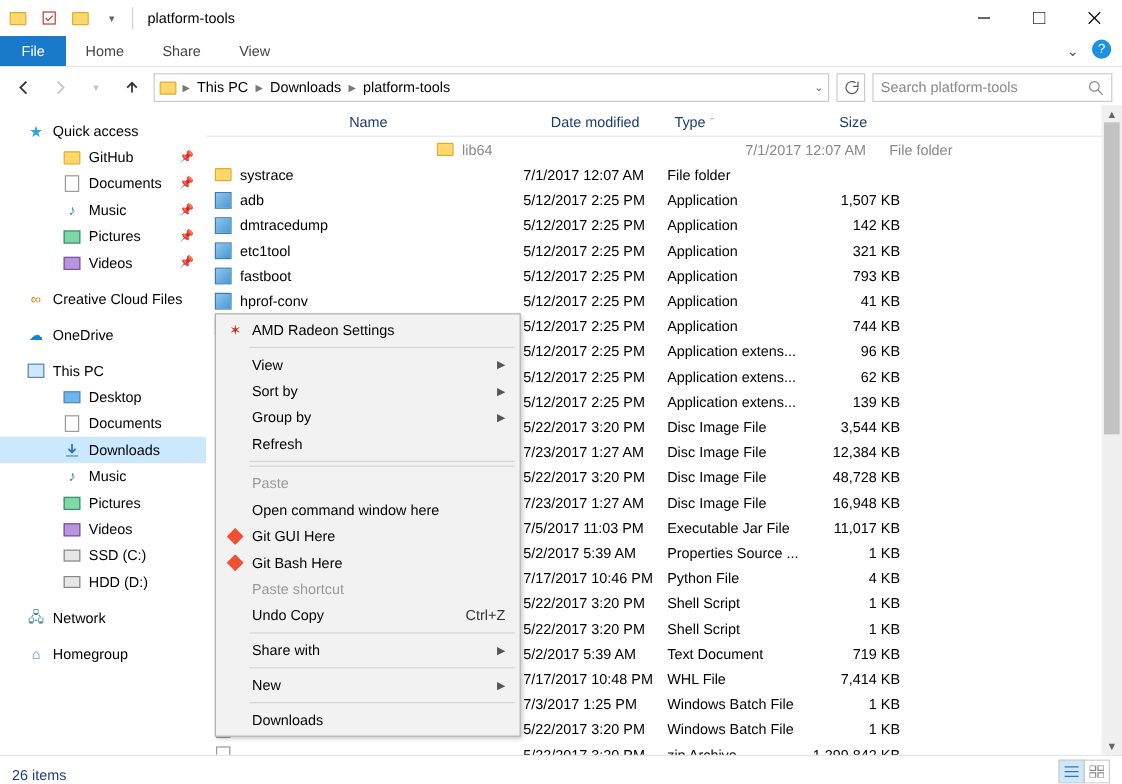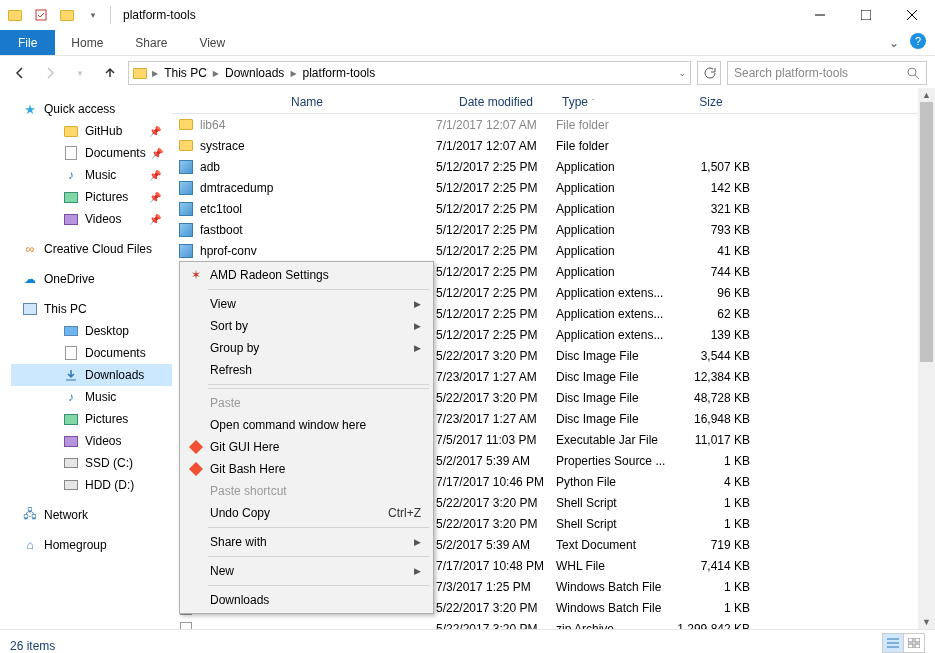--- a/index.html
+++ b/index.html
@@ -30,35 +30,35 @@
 .breadcrumb .sep { color: #777; font-size: 8px; }
 .breadcrumb .fill { flex: 1; }
 .breadcrumb .drop { color: #666; }
 .refreshbtn { width: 24px; height: 24px; border: 1px solid #ccc; display: flex; align-items: center; justify-content: center; }
 .searchbox { width: 200px; height: 24px; border: 1px solid #ccc; display: flex; align-items: center; padding: 0 6px; color: #888; }
 .searchbox .sfill { flex: 1; }
 
 .main { display: flex; height: calc(653px - 30px - 26px - 34px - 24px); }
 .sidebar { width: 172px; padding: 8px 0; overflow-y: auto; }
 .sidebar .item { display: flex; align-items: center; height: 22px; padding-left: 22px; gap: 6px; color: #000; white-space: nowrap; }
-.sidebar .item.sub { padding-left: 52px; margin-left: 11px; }
+.sidebar .item.sub { padding-left: 52px; }
 .sidebar .item.selected { background: #cce8ff; }
 .sidebar .pin { margin-left: auto; margin-right: 10px; color: #888; font-size: 10px; }
 .sidebar .gap { height: 8px; }
 .sidebar .ico { width: 16px; height: 16px; display: flex; align-items: center; justify-content: center; flex-shrink: 0; }
 .content { flex: 1; display: flex; flex-direction: column; position: relative; }
 .colheader { display: flex; height: 24px; align-items: center; border-bottom: 1px solid #e5e5e5; color: #1b3e6f; padding-left: 6px; }
 .colheader .ch { padding: 0 6px; text-align: center; }
 .ch-name { width: 258px; }
 .ch-date { width: 120px; }
 .ch-type { width: 120px; display:flex; align-items:center; gap:4px;}
 .ch-size { width: 70px; text-align: right; }
 .rows { flex: 1; overflow: hidden; }
 .row { display: flex; height: 21px; align-items: center; padding-left: 6px; color: #000; }
-.row.dim { color: #888; }
+.row.dim { color: #888; justify-content: flex-end; }
 .row .rico { width: 16px; height: 16px; margin-right: 6px; display: flex; align-items: center; justify-content: center; flex-shrink: 0; }
 .row .rname { width: 236px; white-space: nowrap; overflow: hidden; }
 .row .rdate { width: 120px; white-space: nowrap; }
 .row .rtype { width: 120px; white-space: nowrap; overflow: hidden; }
 .row .rsize { width: 74px; text-align: right; white-space: nowrap; }
 .scrollbar-right { position: absolute; right: 0; top: 88px; width: 17px; bottom: 24px; background: #f0f0f0; }
 .scrollbar-right .thumb { position: absolute; left: 2px; right: 2px; top: 14px; height: 260px; background: #c2c2c2; }
 .scrollbar-right .ar { position: absolute; left: 0; right: 0; height: 14px; background: #f0f0f0; display:flex;align-items:center;justify-content:center;color:#666;font-size:9px;}
 .scrollbar-right .ar.top{top:0}.scrollbar-right .ar.bot{bottom:0}
 

